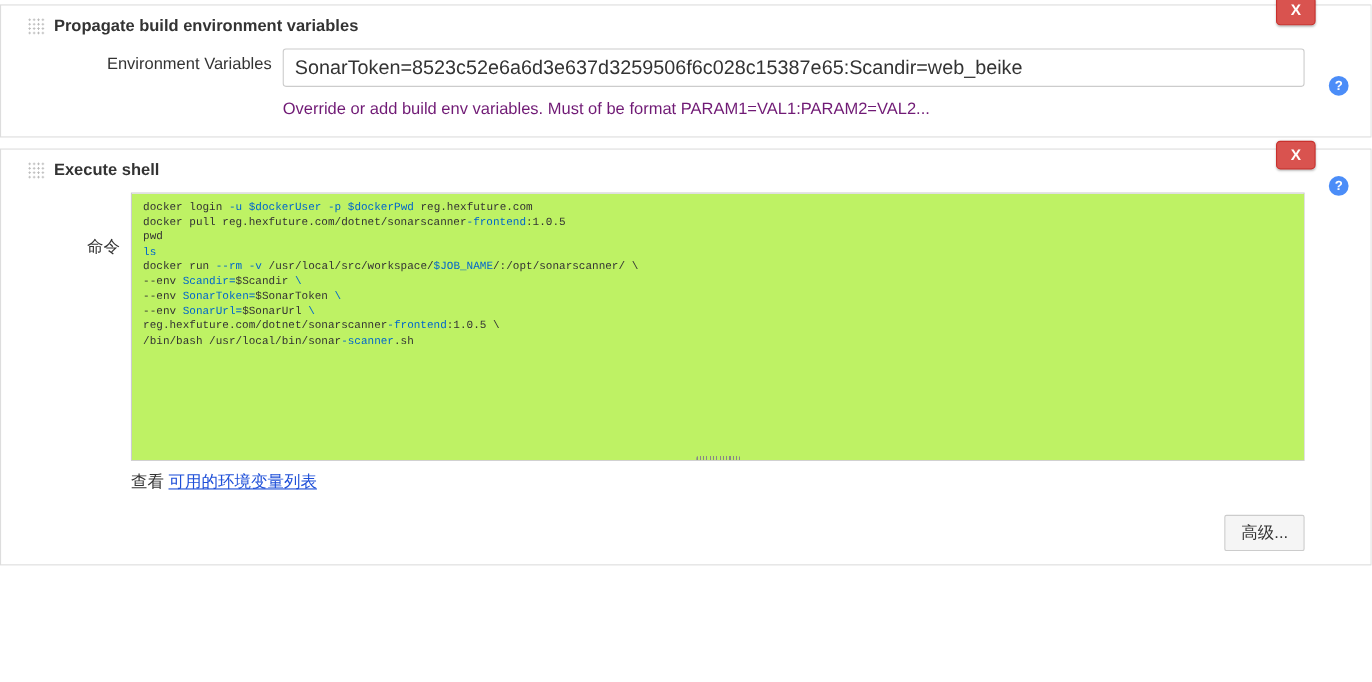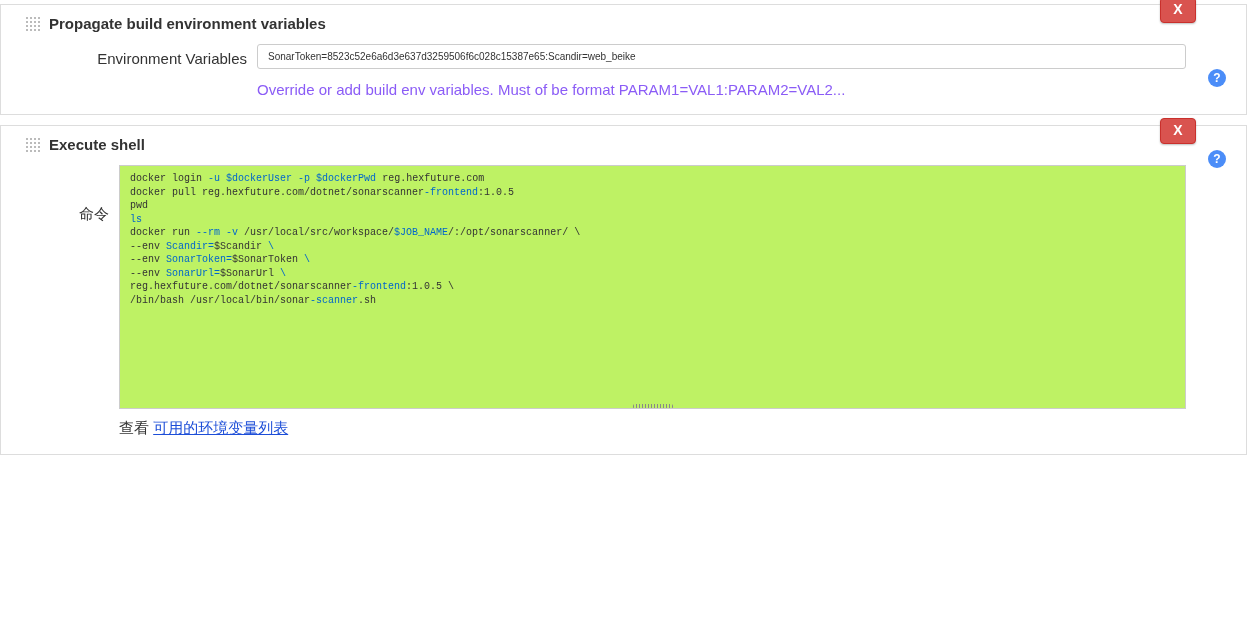--- a/index.html
+++ b/index.html
@@ -85,27 +85,27 @@
   }
   .row-body {
     flex: 1;
   }
   .text-input {
     width: 100%;
     box-sizing: border-box;
     border: 1px solid #ccc;
     border-radius: 3px;
     padding: 6px 10px;
-    font-size: 10px;
+    font-size: 18px;
     color: #333;
   }
   .hint {
     margin-top: 12px;
     font-size: 15px;
-    color: #8b5cf6;
+    color: #701a75;
   }
   .code-area {
     border: 1px solid #ccc;
     background: #bef264;
     padding: 6px 10px 6px 10px;
     font-family: "Courier New", monospace;
     font-size: 10px;
     white-space: pre;
     line-height: 1.35;
     min-height: 230px;
@@ -187,13 +187,16 @@
 <span>--env</span><span class="tok-flag"> Scandir=</span><span>$Scandir</span><span class="tok-flag"> \</span>
 <span>--env</span><span class="tok-flag"> SonarToken=</span><span>$SonarToken</span><span class="tok-flag"> \</span>
 <span>--env</span><span class="tok-flag"> SonarUrl=</span><span>$SonarUrl</span><span class="tok-flag"> \</span>
 <span>reg.hexfuture.com/dotnet/sonarscanner</span><span class="tok-flag">-frontend</span><span>:1.0.5 \</span>
 <span>/bin/bash /usr/local/bin/sonar</span><span class="tok-flag">-scanner</span><span>.sh</span></div>
       <div class="see-row">
         <span>查看 </span><a class="see-link">可用的环境变量列表</a>
       </div>
     </div>
   </div>
+  <div class="adv-btn-row">
+    <button class="adv-btn">高级...</button>
+  </div>
 </div>
 
 </body></html>

